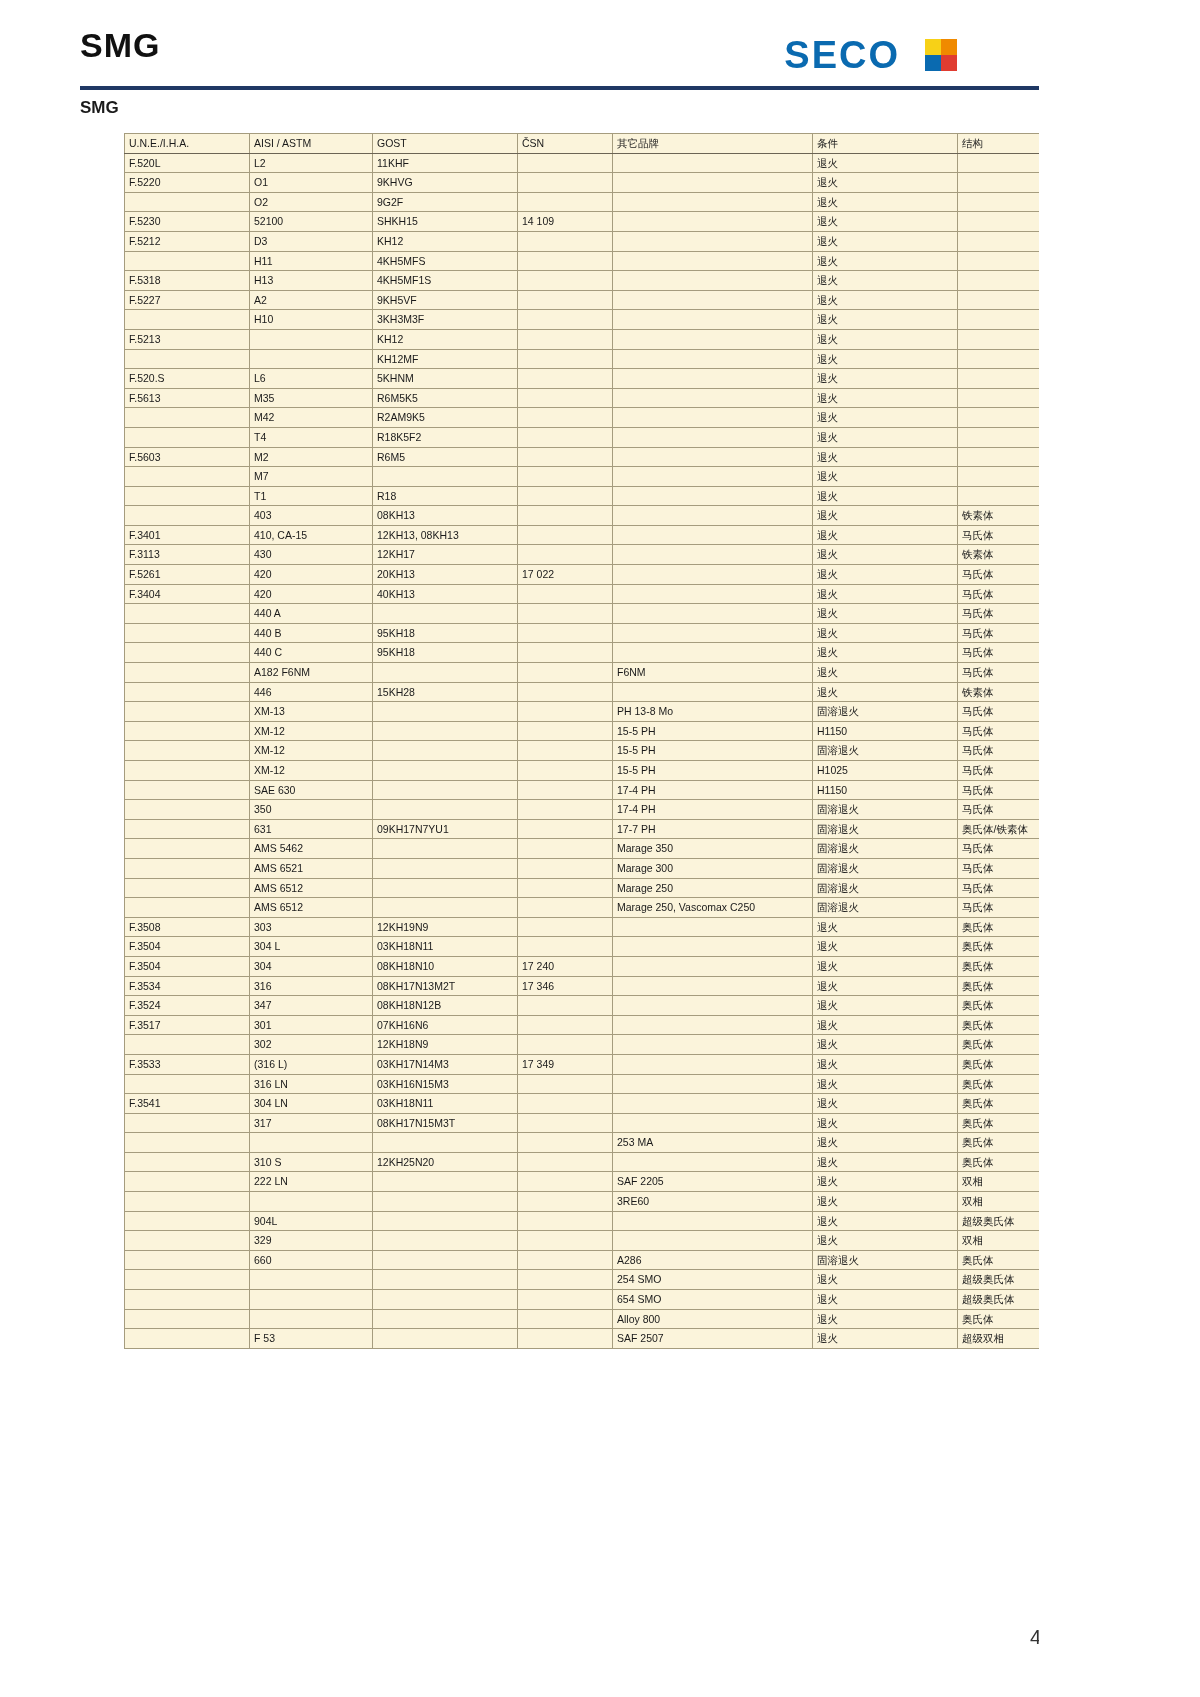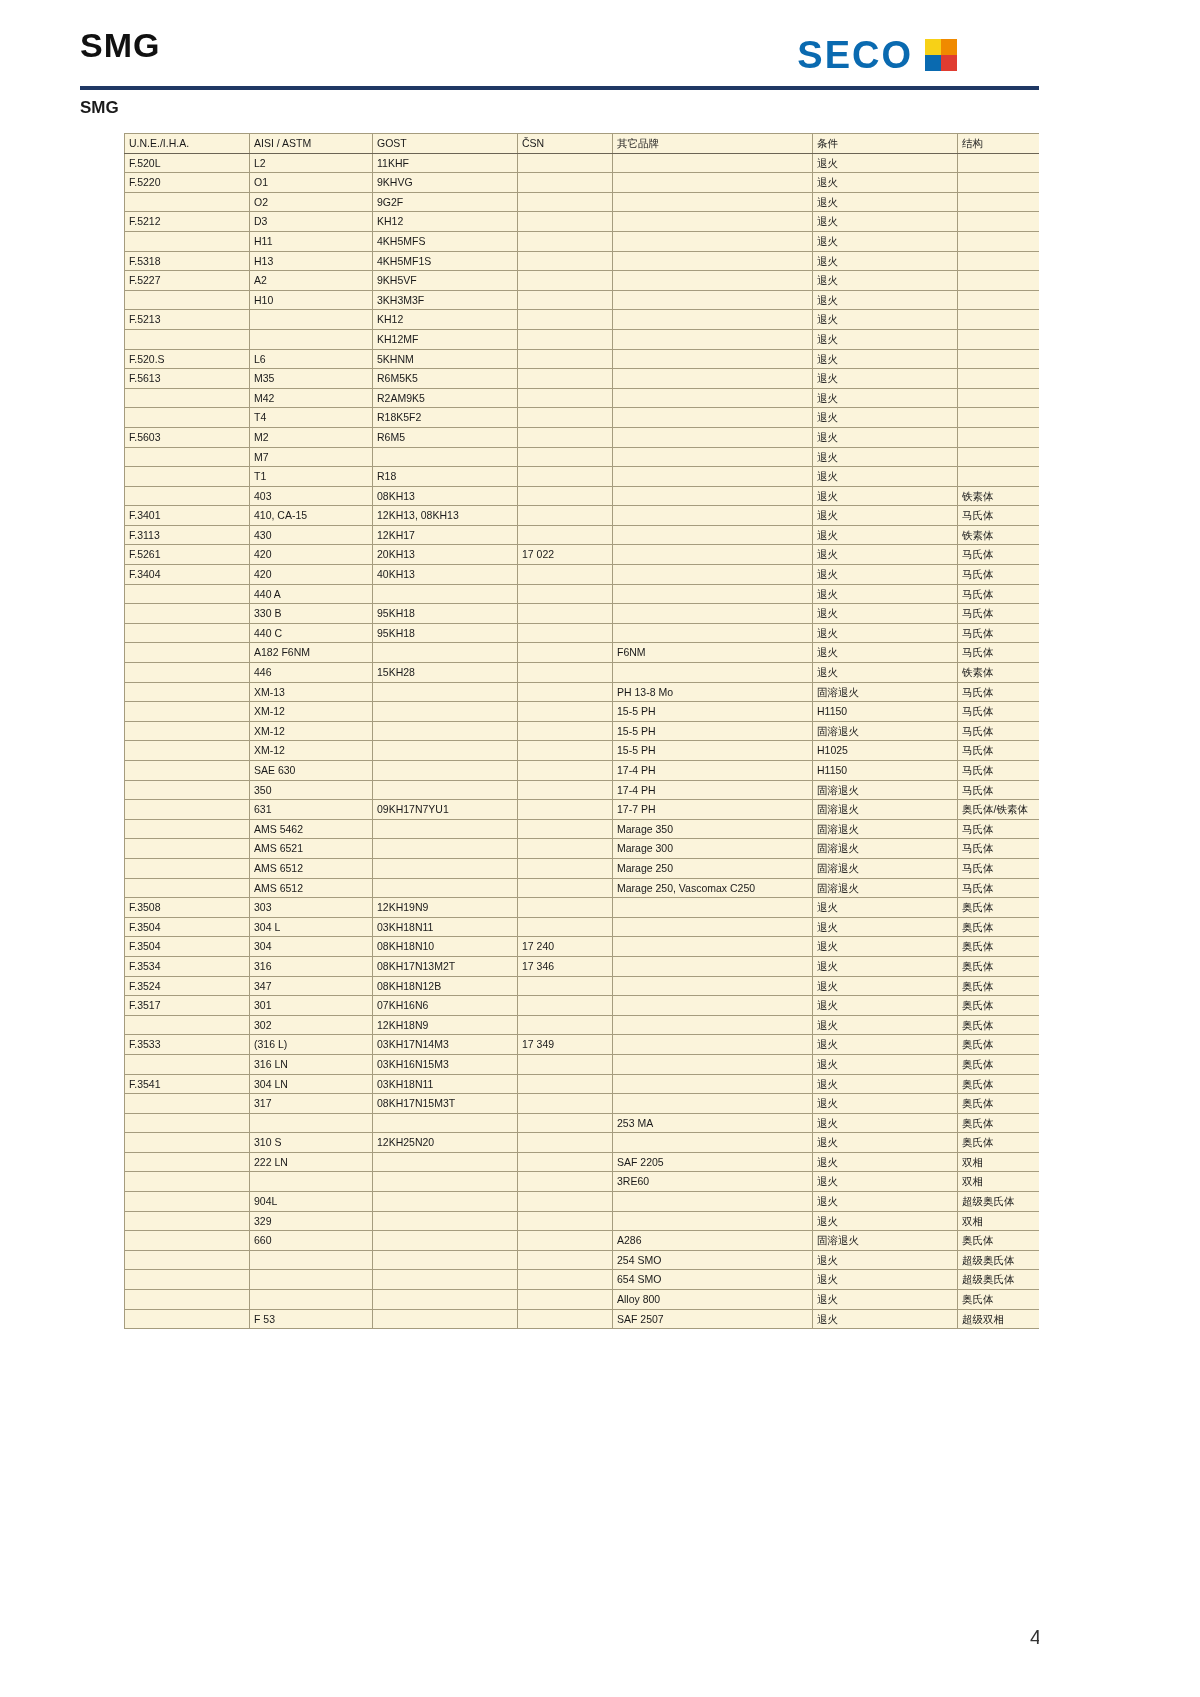--- a/index.html
+++ b/index.html
@@ -20,21 +20,21 @@
     font-weight:bold;
     letter-spacing:1px;
     color:#111111;
   }
   .logo{
     position:absolute;
     right:82px;
     top:36px;
     display:flex;
     align-items:center;
-    gap:12px;
+    gap:25px;
   }
   .logo-text{
     color:#0a6ab0;
     font-size:38px;
     font-weight:bold;
     letter-spacing:2px;
     line-height:1;
   }
   .logo-mark{
     width:32px;
@@ -171,20 +171,29 @@
         <tr>
           <td></td>
           <td>O2</td>
           <td>9G2F</td>
           <td></td>
           <td></td>
           <td>退火</td>
           <td></td>
         </tr>
         <tr>
+          <td>F.5230</td>
+          <td>52100</td>
+          <td>SHKH15</td>
+          <td>14 109</td>
+          <td></td>
+          <td>退火</td>
+          <td></td>
+        </tr>
+        <tr>
           <td>F.5212</td>
           <td>D3</td>
           <td>KH12</td>
           <td></td>
           <td></td>
           <td>退火</td>
           <td></td>
         </tr>
         <tr>
           <td></td>
@@ -352,21 +361,21 @@
           <td></td>
           <td>440 A</td>
           <td></td>
           <td></td>
           <td></td>
           <td>退火</td>
           <td>马氏体</td>
         </tr>
         <tr>
           <td></td>
-          <td>330 B</td>
+          <td>440 B</td>
           <td>95KH18</td>
           <td></td>
           <td></td>
           <td>退火</td>
           <td>马氏体</td>
         </tr>
         <tr>
           <td></td>
           <td>440 C</td>
           <td>95KH18</td>

